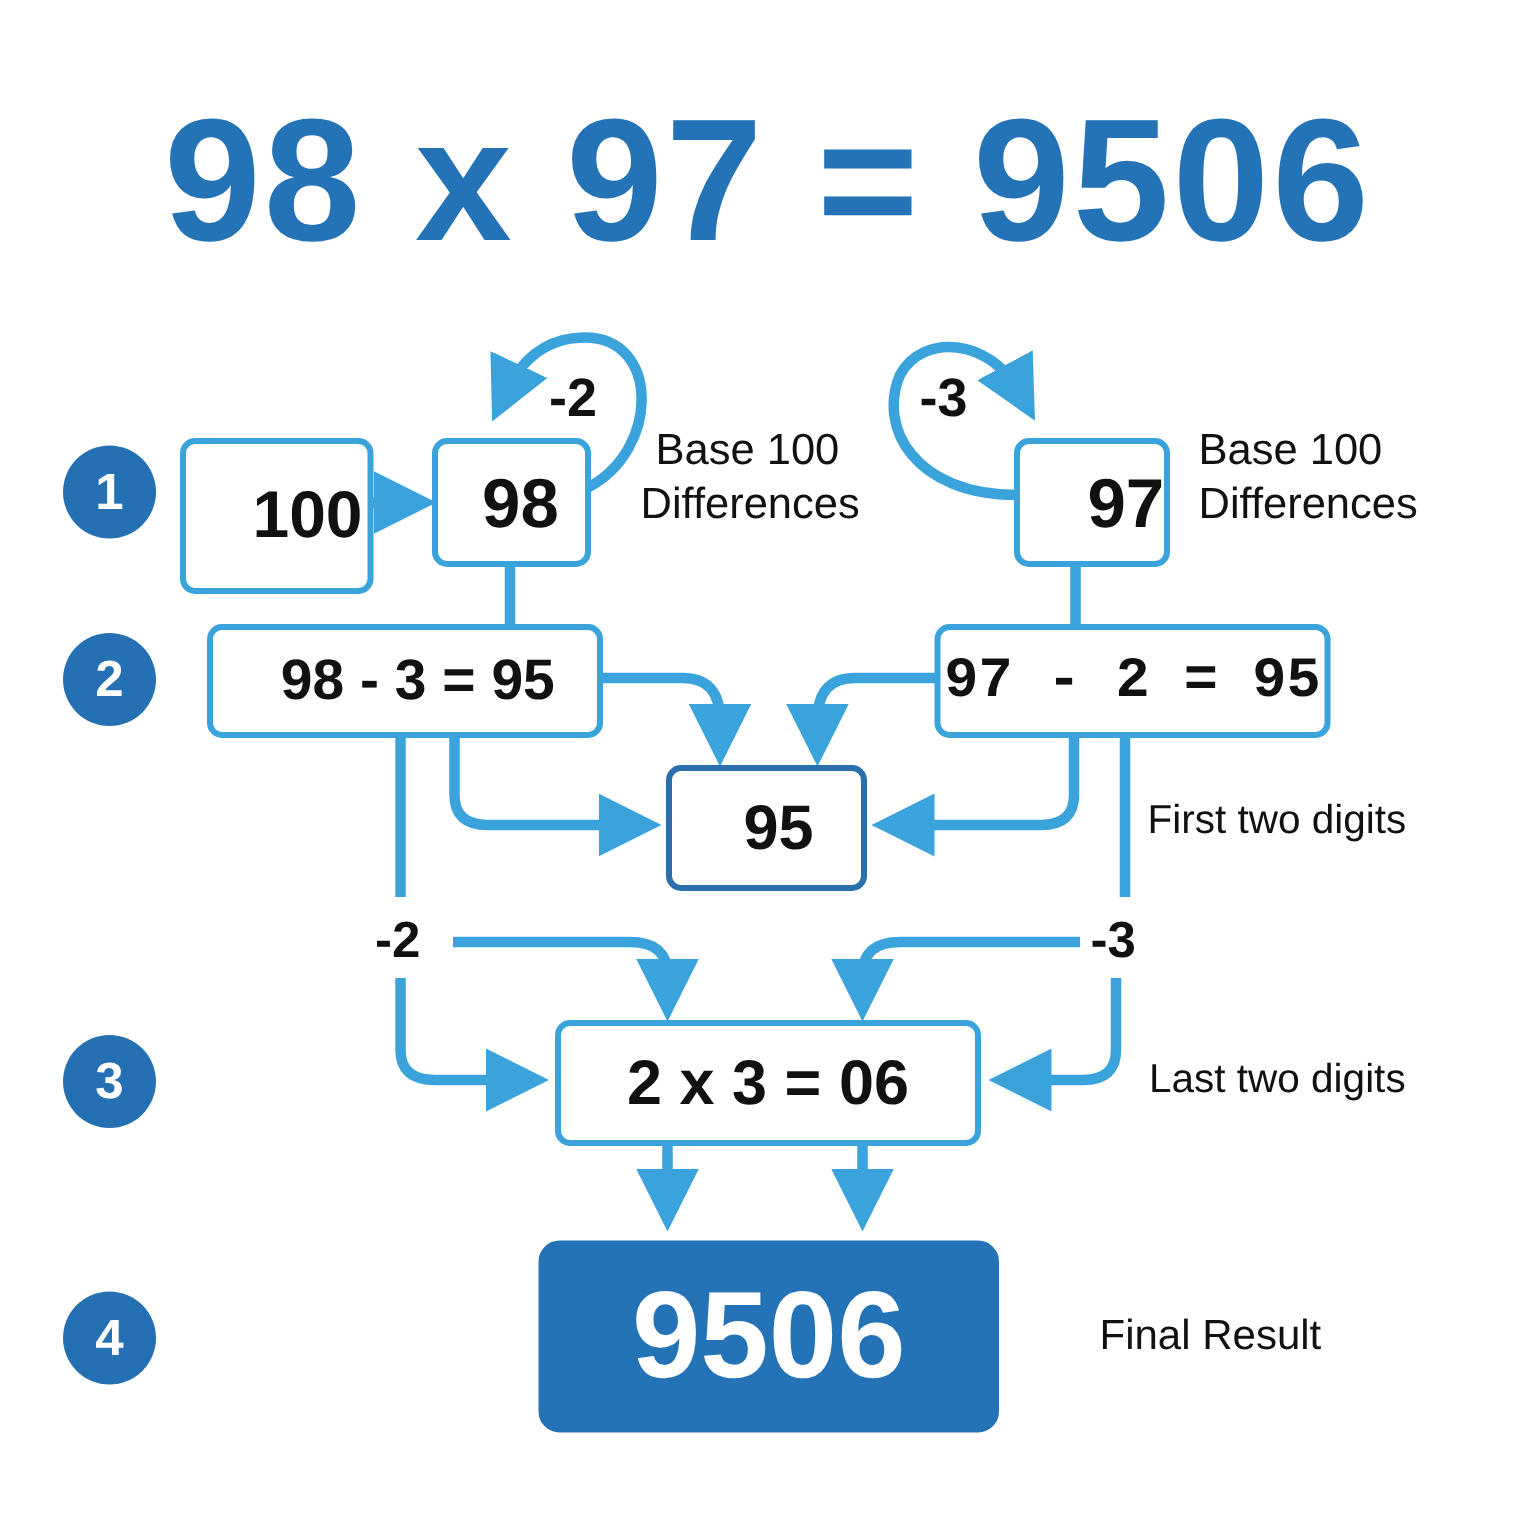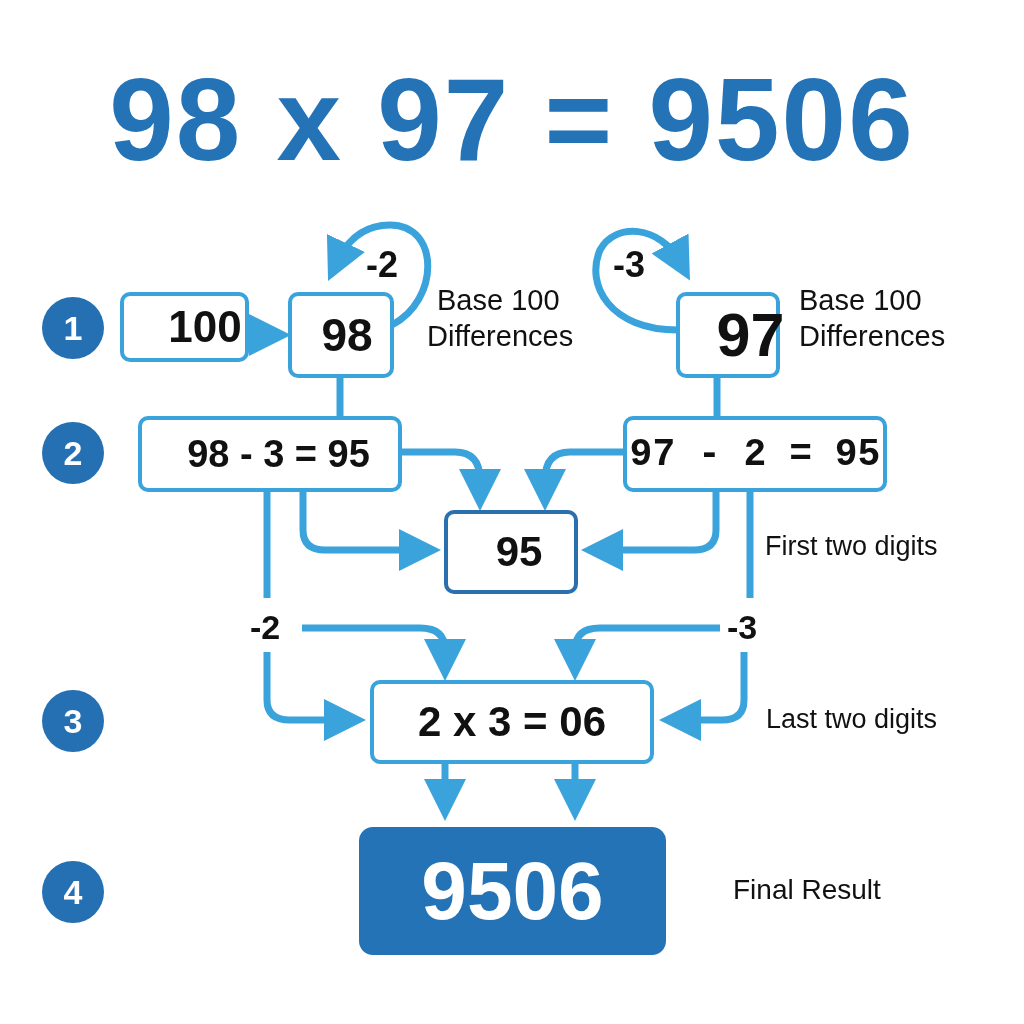--- a/index.html
+++ b/index.html
@@ -80,30 +80,30 @@
     <path d="M445,764 L445,800" marker-end="url(#ah)"></path>
     <path d="M575,764 L575,800" marker-end="url(#ah)"></path>
   </g>
 </svg>
 
 <div class="step" style="left:42px; top:297px;">1</div>
 <div class="step" style="left:42px; top:422px;">2</div>
 <div class="step" style="left:42px; top:690px;">3</div>
 <div class="step" style="left:42px; top:861px;">4</div>
 
-<div class="box" style="left:120px; top:292px; width:129px; height:70px; font-size:44px;padding-left:41px;">100</div>
+<div class="box" style="left:120px; top:292px; width:129px; height:104px; font-size:44px;padding-left:41px;">100</div>
 <div class="box" style="left:288px; top:292px; width:106px; height:86px; font-size:46px;padding-left:12px;">98</div>
 <div class="mini" style="left:366px; top:244px;">-2</div>
 <div class="label" style="left:427px; top:282px; text-align:left;">
   <div style="padding-left:10px;">Base 100</div>
   <div>Differences</div>
 </div>
 
 <div class="mini" style="left:613px; top:244px;">-3</div>
-<div class="box" style="left:676px; top:292px; width:104px; height:86px; font-size:61px;padding-left:45px;">97</div>
+<div class="box" style="left:676px; top:292px; width:104px; height:86px; font-size:46px;padding-left:45px;">97</div>
 <div class="label" style="left:799px; top:282px;">
   <div>Base 100</div>
   <div>Differences</div>
 </div>
 
 <div class="box" style="left:138px; top:416px; width:264px; height:76px; font-size:38px;padding-left:17px;">98 - 3 = 95</div>
 <div class="box" style="left:623px; top:416px; width:264px; height:76px; font-size:38px;font-family:Liberation Mono, monospace;">97 - 2 = 95</div>
 <div class="box dark" style="left:444px; top:510px; width:134px; height:84px; font-size:42px;">95</div>
 <div class="label" style="left:765px; top:530px; font-size:27px;">First two digits</div>
 

